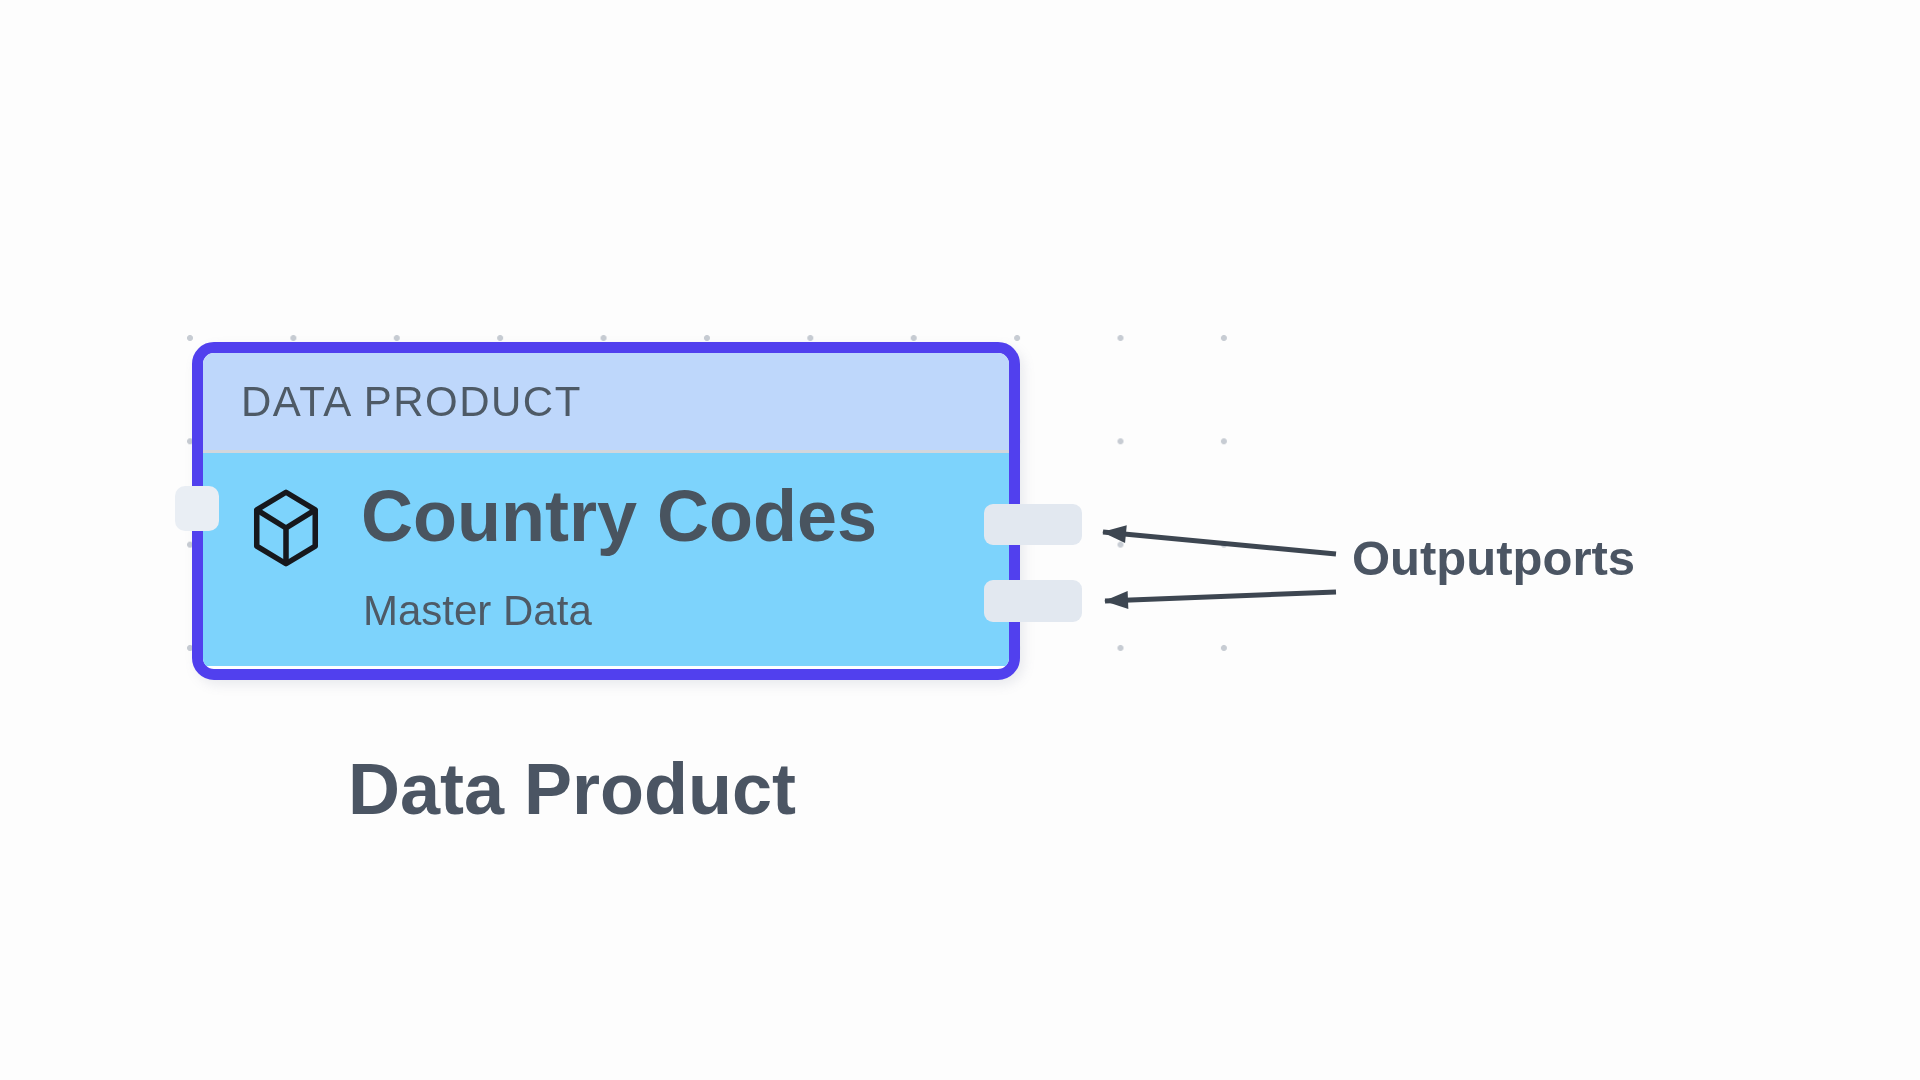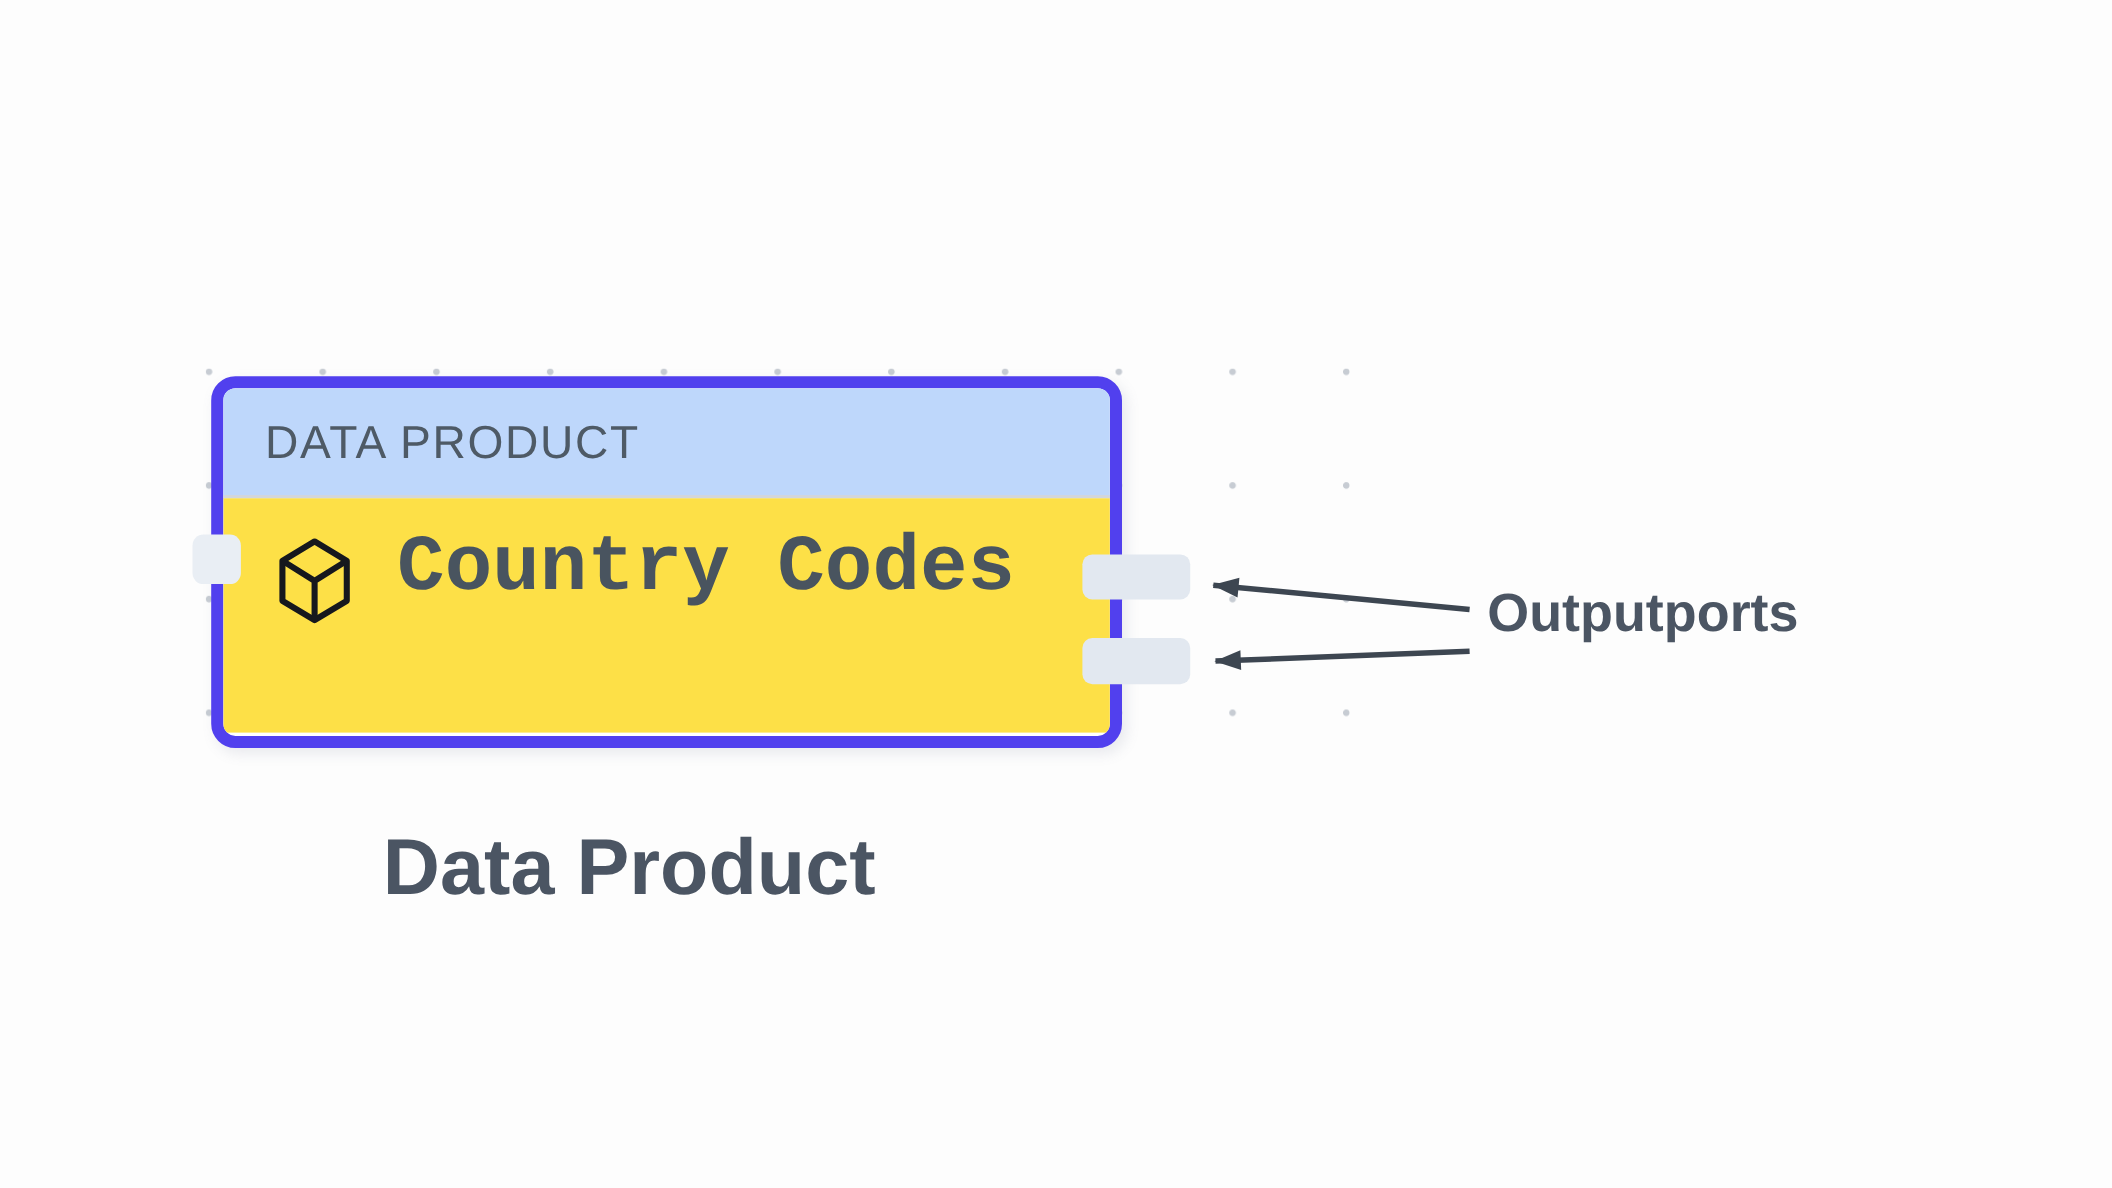--- a/index.html
+++ b/index.html
@@ -53,22 +53,21 @@
   }
   .node-type-label {
     font-size: 42px;
     font-weight: 400;
     letter-spacing: 1.5px;
     color: #4e5a66;
   }
   .node-body {
     position: relative;
     height: 213px;
-    background: #fde047;
-    font-family: Liberation Mono, monospace;
+    background: #7dd3fc;
   }
   .cube-icon {
     position: absolute;
     left: 44px;
     top: 32px;
   }
   .node-title {
     position: absolute;
     left: 158px;
     top: 24px;
@@ -148,20 +147,21 @@
       <span class="node-type-label">DATA PRODUCT</span>
     </div>
     <div class="node-body">
       <span class="cube-icon">
         <svg width="78" height="86" viewBox="0 0 24 26" fill="none">
           <path d="M12 2 L21 7.4 V18.6 L12 24 L3 18.6 V7.4 Z" stroke="#16181d" stroke-width="1.7" stroke-linejoin="round"></path>
           <path d="M3 7.4 L12 13 L21 7.4 M12 13 V24" stroke="#16181d" stroke-width="1.7" stroke-linejoin="round"></path>
         </svg>
       </span>
       <span class="node-title">Country Codes</span>
+      <span class="node-subtitle">Master Data</span>
     </div>
   </div>
 
   <div class="port input"></div>
   <div class="port output first"></div>
   <div class="port output second"></div>
 
   <svg class="arrows">
     <defs>
       <marker id="arrowhead" markerUnits="userSpaceOnUse" markerWidth="26" markerHeight="22" refX="24" refY="10" orient="auto">

